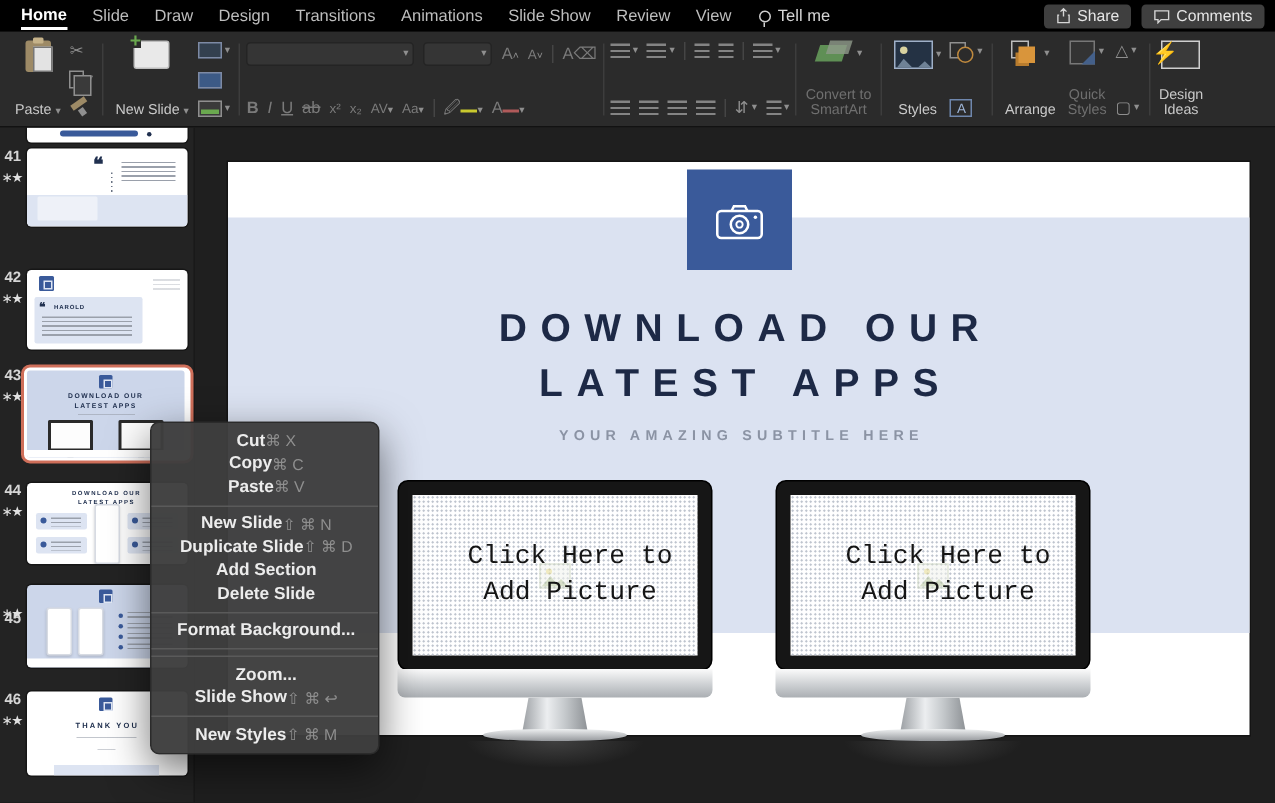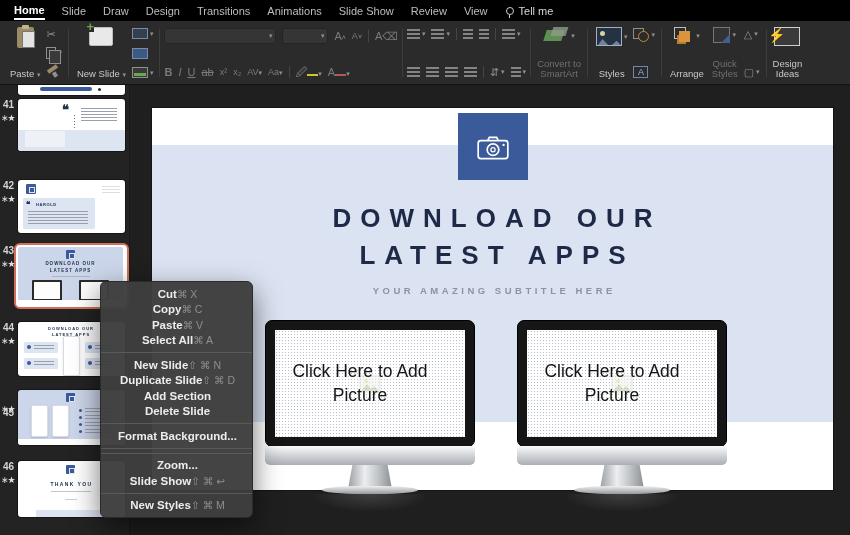--- a/index.html
+++ b/index.html
@@ -125,21 +125,21 @@
   .slide-title { position:absolute; top:92px; width:100%; text-align:center; font-size:26px; font-weight:bold;
                  color:#1d2946; letter-spacing:9px; line-height:37px; padding-left:9px; }
   .slide-sub { position:absolute; top:177px; width:100%; text-align:center; font-size:9.5px; font-weight:bold;
                color:#8b93a4; letter-spacing:3.5px; padding-left:3.5px; }
 
   .monitor { position:absolute; width:210px; top:212px; }
   .m1 { left:113px; } .m2 { left:365px; }
   .bezel { height:127px; background:#161616; border:1px solid #000; border-radius:7px; padding:9px; }
   .screen { width:100%; height:100%; background:#fff; position:relative;
             background-image:radial-gradient(circle,#b9bfca .6px,transparent .7px); background-size:3px 3px;
-            display:flex; align-items:center; justify-content:flex-start; }
+            display:flex; align-items:center; justify-content:flex-end;font-family:Liberation Mono, monospace; }
   .ph-text { position:relative; z-index:2; font-size:17.5px; color:#151515; line-height:1.32; text-align:center; width:170px; }
   .ph-icon { position:absolute; left:50%; top:50%; transform:translate(-50%,-50%); opacity:.55; z-index:1; }
   .chin { height:19px; margin-top:-1px; background:linear-gradient(#fbfbfb,#cdd0d3 55%,#abafb3); border-radius:0 0 5px 5px; }
   .neck { width:44px; height:24px; margin:0 auto; background:linear-gradient(90deg,#9b9fa3,#eceef0 38%,#c5c9cc 65%,#8d9195);
           clip-path:polygon(10% 0,90% 0,100% 100%,0 100%); }
   .base { width:96px; height:8px; margin:-3px auto 0; border-radius:50%/60%; background:linear-gradient(#eef0f1,#96999d); position:relative; z-index:2; }
   .refl { width:120px; height:18px; margin:0 auto; background:radial-gradient(ellipse at 50% 0,rgba(140,140,140,.30),transparent 70%); }
 </style>
 </head>
 <body>
@@ -154,20 +154,34 @@
         <span class="menu-tab">Design</span>
         <span class="menu-tab">Transitions</span>
         <span class="menu-tab">Animations</span>
         <span class="menu-tab">Slide Show</span>
         <span class="menu-tab">Review</span>
         <span class="menu-tab">View</span>
       </div>
     <div class="tellme">
       <span class="bulb"></span>
       <span>Tell me</span>
+    </div>
+    <div class="mb-right">
+      <div class="mb-btn">
+        <svg width="10" height="11" viewBox="0 0 12 13">
+          <path d="M6 1v6 M3.6 3.2 6 .8 8.4 3.2 M2.5 6H1.5v6h9V6h-1" stroke="#d6d6d6" stroke-width="1.1" fill="none"></path>
+        </svg>
+        <span>Share</span>
+      </div>
+      <div class="mb-btn">
+        <svg width="11" height="10" viewBox="0 0 13 12">
+          <path d="M1 1.5h11v7H6l-2.5 2.5V8.5H1z" stroke="#d6d6d6" stroke-width="1.1" fill="none"></path>
+        </svg>
+        <span>Comments</span>
+      </div>
     </div>
   </div>
 
   <div class="ribbon">
 
     <div class="rib-group">
       <div class="big-btn">
         <span class="clip"></span>
         <span class="big-lbl"><span>Paste</span> <span class="chev">▾</span></span>
       </div>
@@ -509,24 +523,20 @@
         <span class="ctx-sc">⌘ X</span>
       </div>
       <div class="ctx-row">
         <span class="ctx-lbl">Copy</span>
         <span class="ctx-sc">⌘ C</span>
       </div>
       <div class="ctx-row">
         <span class="ctx-lbl">Paste</span>
         <span class="ctx-sc">⌘ V</span>
       </div>
-      <div class="ctx-row">
-        <span class="ctx-lbl">Select All</span>
-        <span class="ctx-sc">⌘ A</span>
-      </div>
       <div class="ctx-sep"></div>
       <div class="ctx-row">
         <span class="ctx-lbl">New Slide</span>
         <span class="ctx-sc">⇧ ⌘ N</span>
       </div>
       <div class="ctx-row">
         <span class="ctx-lbl">Duplicate Slide</span>
         <span class="ctx-sc">⇧ ⌘ D</span>
       </div>
       <div class="ctx-row">

